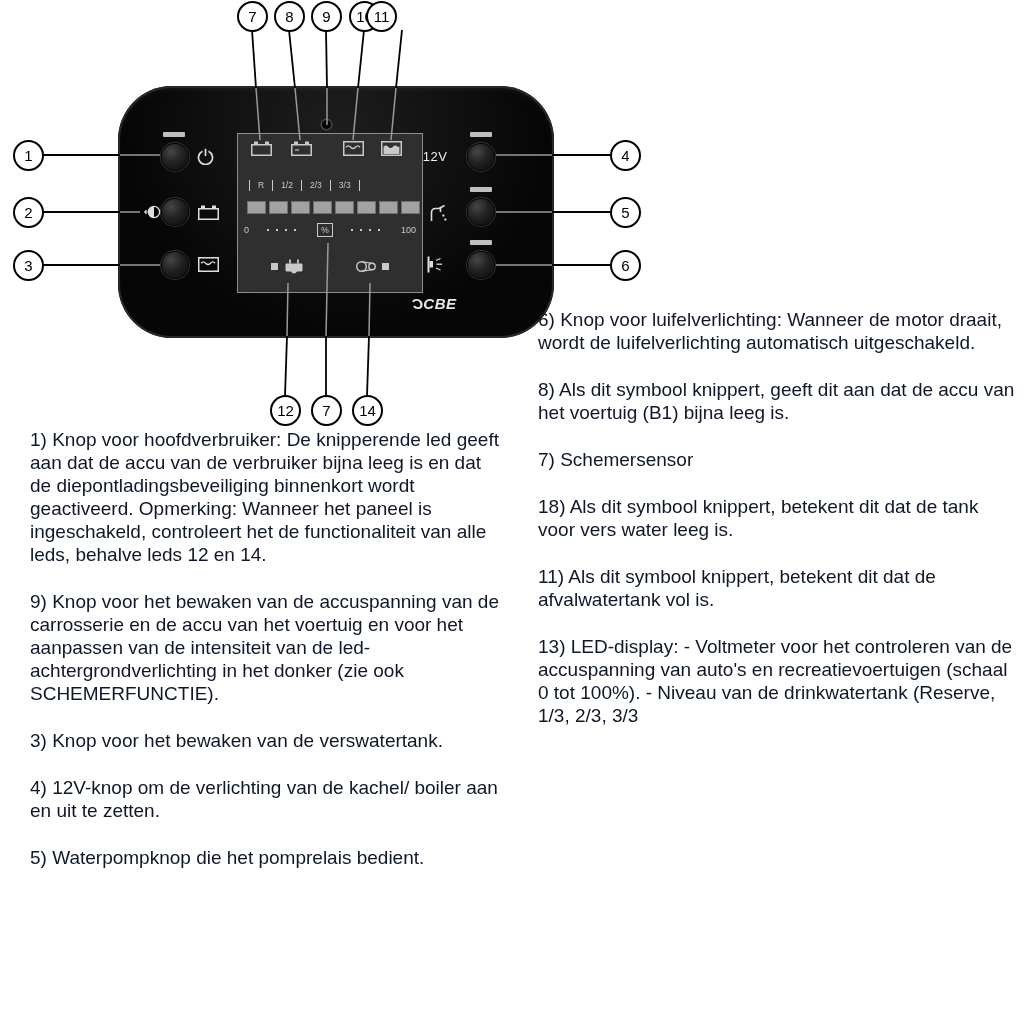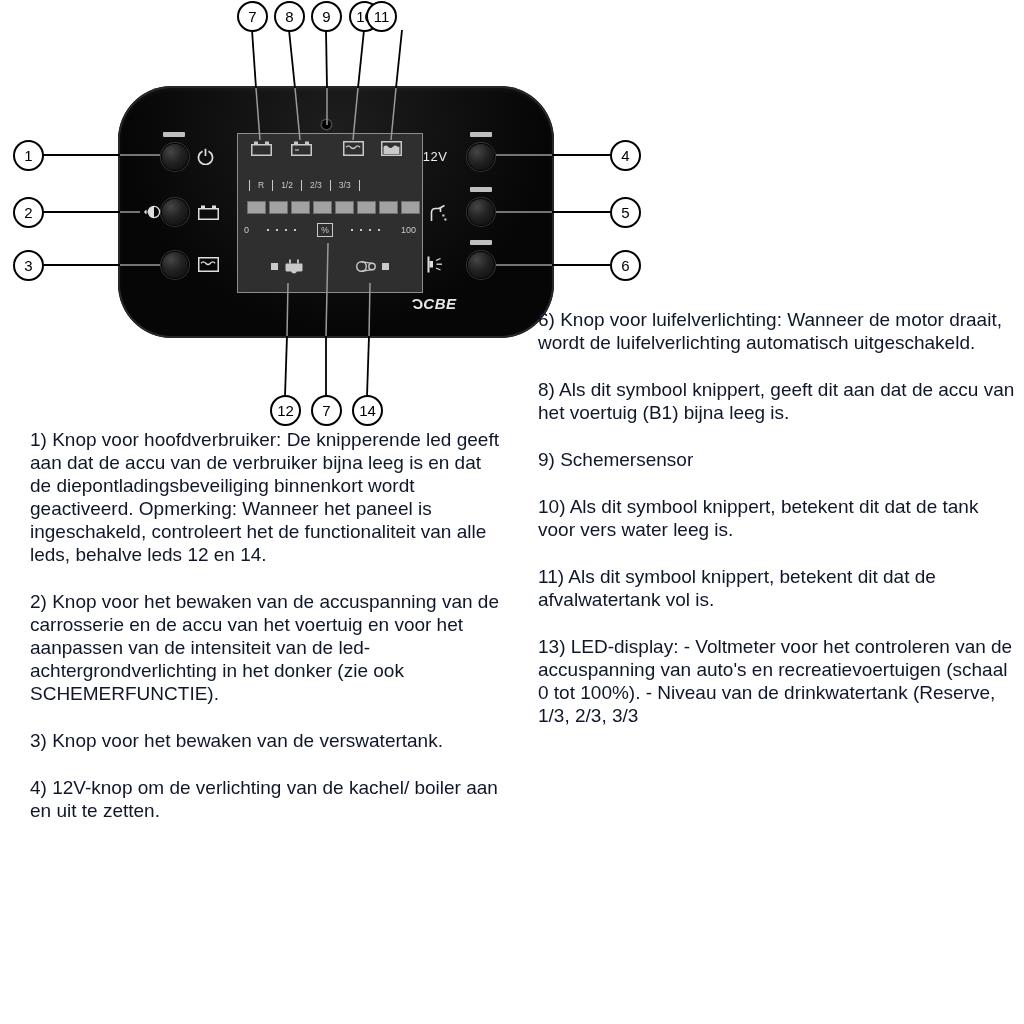--- a/index.html
+++ b/index.html
@@ -245,25 +245,26 @@
   <div class="callout" style="left:311px;top:1px">9</div>
   <div class="callout" style="left:349px;top:1px">10</div>
   <div class="callout" style="left:366px;top:1px">11</div>
   <div class="callout" style="left:270px;top:395px">12</div>
   <div class="callout" style="left:311px;top:395px">7</div>
   <div class="callout" style="left:352px;top:395px">14</div>
 </div>
 
 <div class="col col-left">
   <p>1) Knop voor hoofdverbruiker: De knipperende led geeft aan dat de accu van de verbruiker bijna leeg is en dat de diepontladingsbeveiliging binnenkort wordt geactiveerd. Opmerking: Wanneer het paneel is ingeschakeld, controleert het de functionaliteit van alle leds, behalve leds 12 en 14.</p>
-  <p>2) Knop voor het bewaken van de accuspanning van de carrosserie en de accu van het voertuig en voor het aanpassen van de intensiteit van de led-achtergrondverlichting in het donker (zie ook SCHEMERFUNCTIE).</p>
+  <p>9) Knop voor het bewaken van de accuspanning van de carrosserie en de accu van het voertuig en voor het aanpassen van de intensiteit van de led-achtergrondverlichting in het donker (zie ook SCHEMERFUNCTIE).</p>
   <p>3) Knop voor het bewaken van de verswatertank.</p>
   <p>4) 12V-knop om de verlichting van de kachel/ boiler aan en uit te zetten.</p>
+  <p>5) Waterpompknop die het pomprelais bedient.</p>
 </div>
 
 <div class="col col-right">
   <p>6) Knop voor luifelverlichting: Wanneer de motor draait, wordt de luifelverlichting automatisch uitgeschakeld.</p>
   <p>8) Als dit symbool knippert, geeft dit aan dat de accu van het voertuig (B1) bijna leeg is.</p>
-  <p>9) Schemersensor</p>
-  <p>10) Als dit symbool knippert, betekent dit dat de tank voor vers water leeg is.</p>
+  <p>7) Schemersensor</p>
+  <p>18) Als dit symbool knippert, betekent dit dat de tank voor vers water leeg is.</p>
   <p>11) Als dit symbool knippert, betekent dit dat de afvalwatertank vol is.</p>
   <p>13) LED-display: - Voltmeter voor het controleren van de accuspanning van auto's en recreatievoertuigen (schaal 0 tot 100%). - Niveau van de drinkwatertank (Reserve, 1/3, 2/3, 3/3</p>
 </div>
 
 </body></html>

